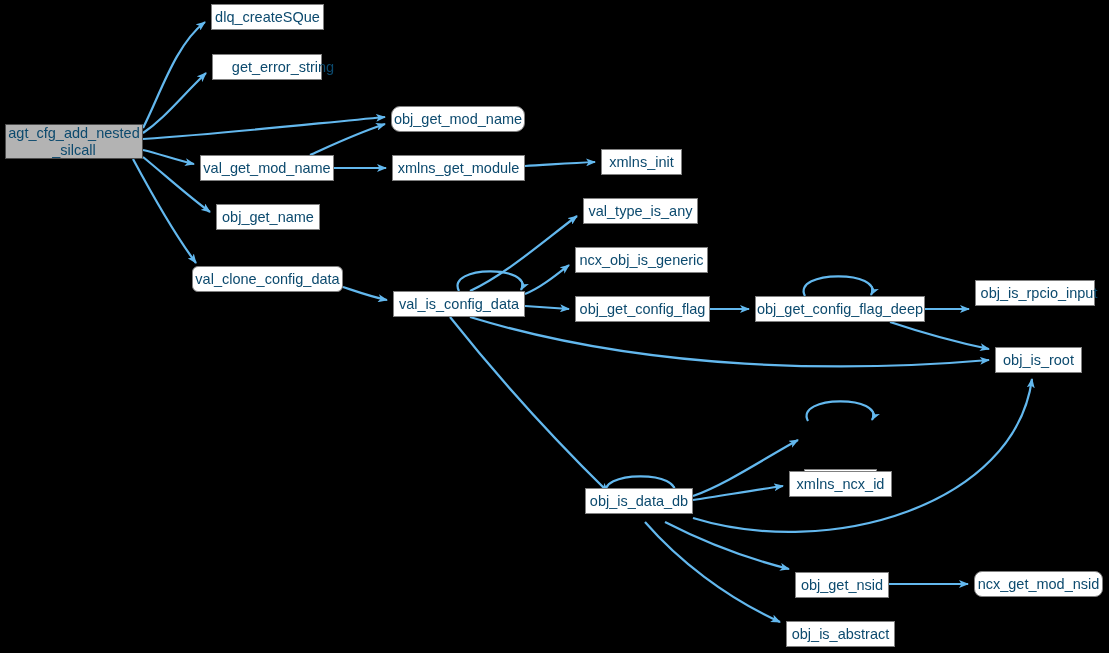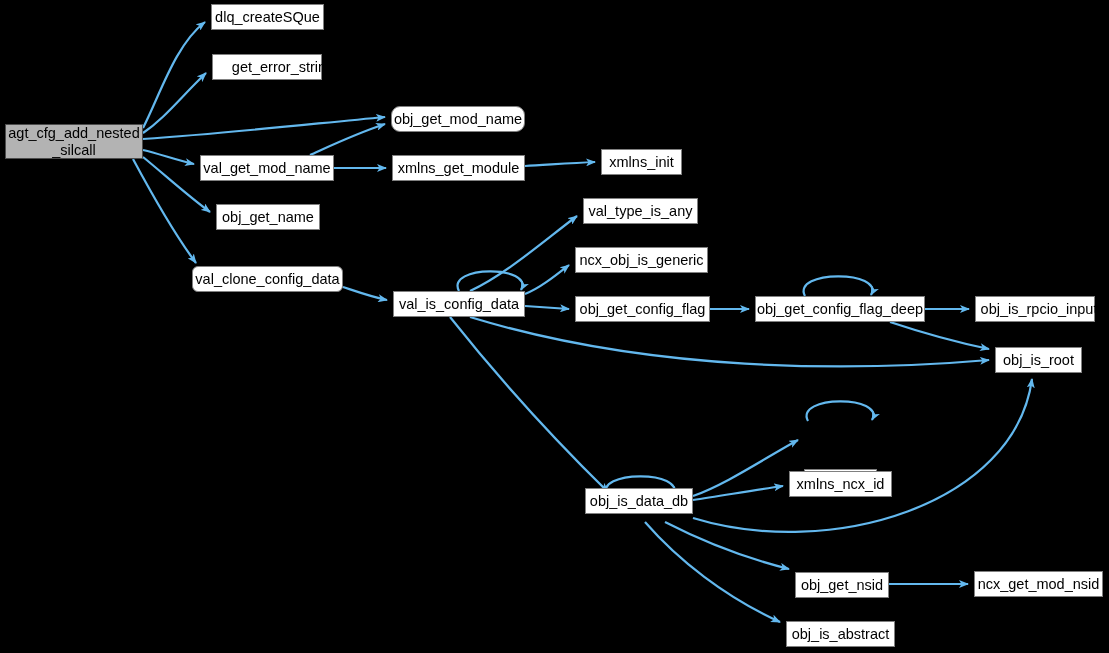--- a/index.html
+++ b/index.html
@@ -21,21 +21,21 @@
     top: 0;
     width: 1109px;
     height: 653px;
     pointer-events: none;
   }
   .gnode {
     position: absolute;
     box-sizing: border-box;
     background: #ffffff;
     border: 1px solid #808080;
-    color: #000000;
+    color: #0c4a6e;
     font-size: 14.5px;
     line-height: 1.12;
     text-align: center;
     display: flex;
     align-items: center;
     justify-content: center;
     white-space: pre;
     letter-spacing: 0px;
     z-index: 5;
   }
@@ -96,23 +96,23 @@
       <div class="gnode" style="left: 200px; top: 155px; width: 134px; height: 26px;">val_get_mod_name</div>
       <div class="gnode" style="left: 392px; top: 155px; width: 133px; height: 26px;">xmlns_get_module</div>
       <div class="gnode" style="left: 601px; top: 149px; width: 81px; height: 26px; text-align: right;">xmlns_init</div>
       <div class="gnode" style="left: 216px; top: 204px; width: 104px; height: 26px;">obj_get_name</div>
       <div class="gnode" style="left: 583px; top: 198px; width: 115px; height: 26px;">val_type_is_any</div>
       <div class="gnode" style="left: 575px; top: 247px; width: 133px; height: 26px;">ncx_obj_is_generic</div>
       <div class="gnode" style="left: 192px; top: 266px; width: 151px; height: 26px; border-radius: 6px;">val_clone_config_data</div>
       <div class="gnode" style="left: 393px; top: 291px; width: 132px; height: 26px;">val_is_config_data</div>
       <div class="gnode" style="left: 575px; top: 296px; width: 135px; height: 26px;">obj_get_config_flag</div>
       <div class="gnode" style="left: 755px; top: 296px; width: 170px; height: 26px;">obj_get_config_flag_deep</div>
-      <div class="gnode" style="left: 975px; top: 296px; width: 120px; height: 26px; padding-left: 8px;">obj_is_rpcio_input</div>
+      <div class="gnode" style="left: 975px; top: 280px; width: 120px; height: 26px; padding-left: 8px;">obj_is_rpcio_input</div>
       <div class="gnode" style="left: 995px; top: 347px; width: 87px; height: 26px;">obj_is_root</div>
       <div class="gnode" style="left: 804px; top: 421px; width: 73px; height: 26px; margin-top: 48px;">obj_is_cli</div>
       <div class="gnode" style="left: 789px; top: 471px; width: 103px; height: 26px;">xmlns_ncx_id</div>
       <div class="gnode" style="left: 585px; top: 488px; width: 108px; height: 26px;">obj_is_data_db</div>
       <div class="gnode" style="left: 795px; top: 572px; width: 94px; height: 26px;">obj_get_nsid</div>
-      <div class="gnode" style="left: 974px; top: 571px; width: 129px; height: 26px;">ncx_get_mod_nsid</div>
+      <div class="gnode" style="left: 974px; top: 571px; width: 129px; height: 26px; border-radius: 8px;">ncx_get_mod_nsid</div>
       <div class="gnode" style="left: 786px; top: 621px; width: 109px; height: 26px;">obj_is_abstract</div>
     </div>
 
 </div>
 
 </body></html>

